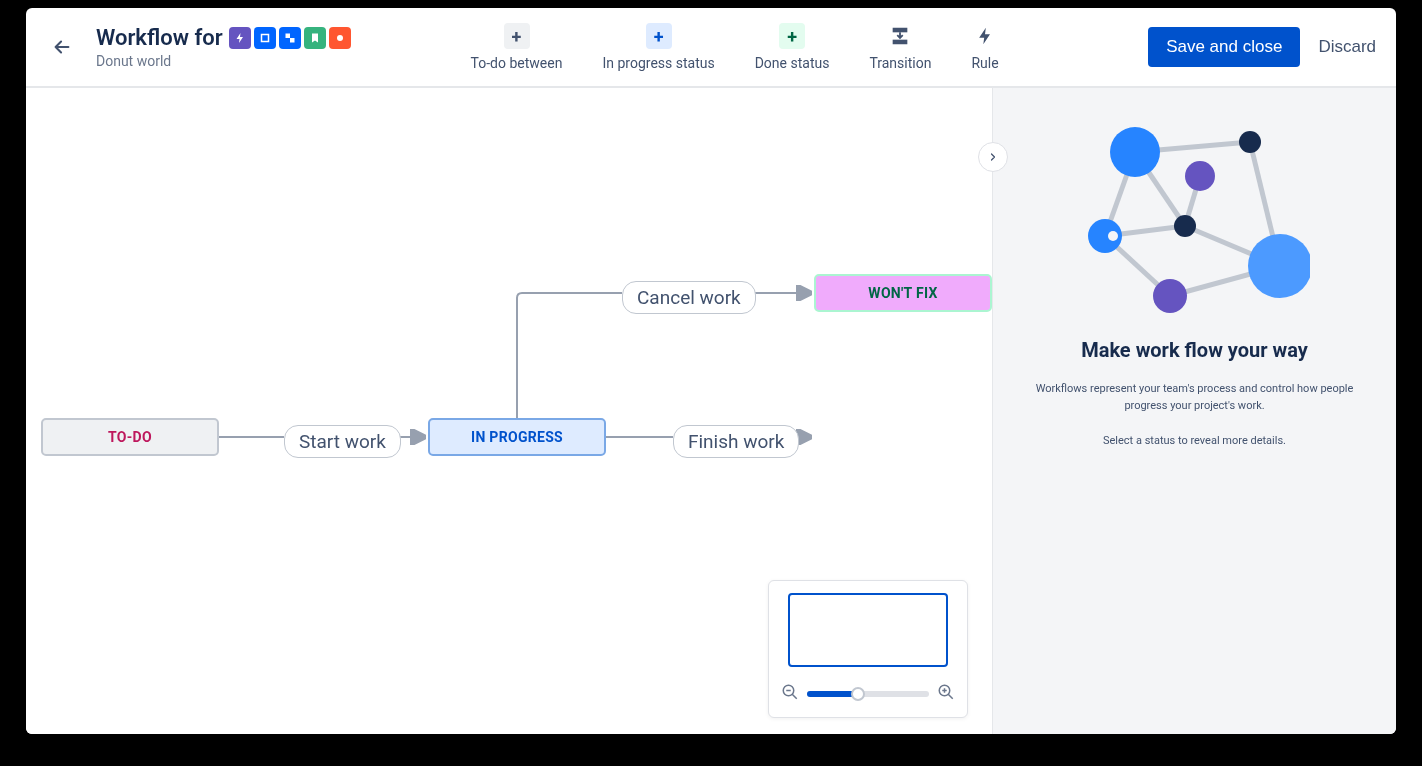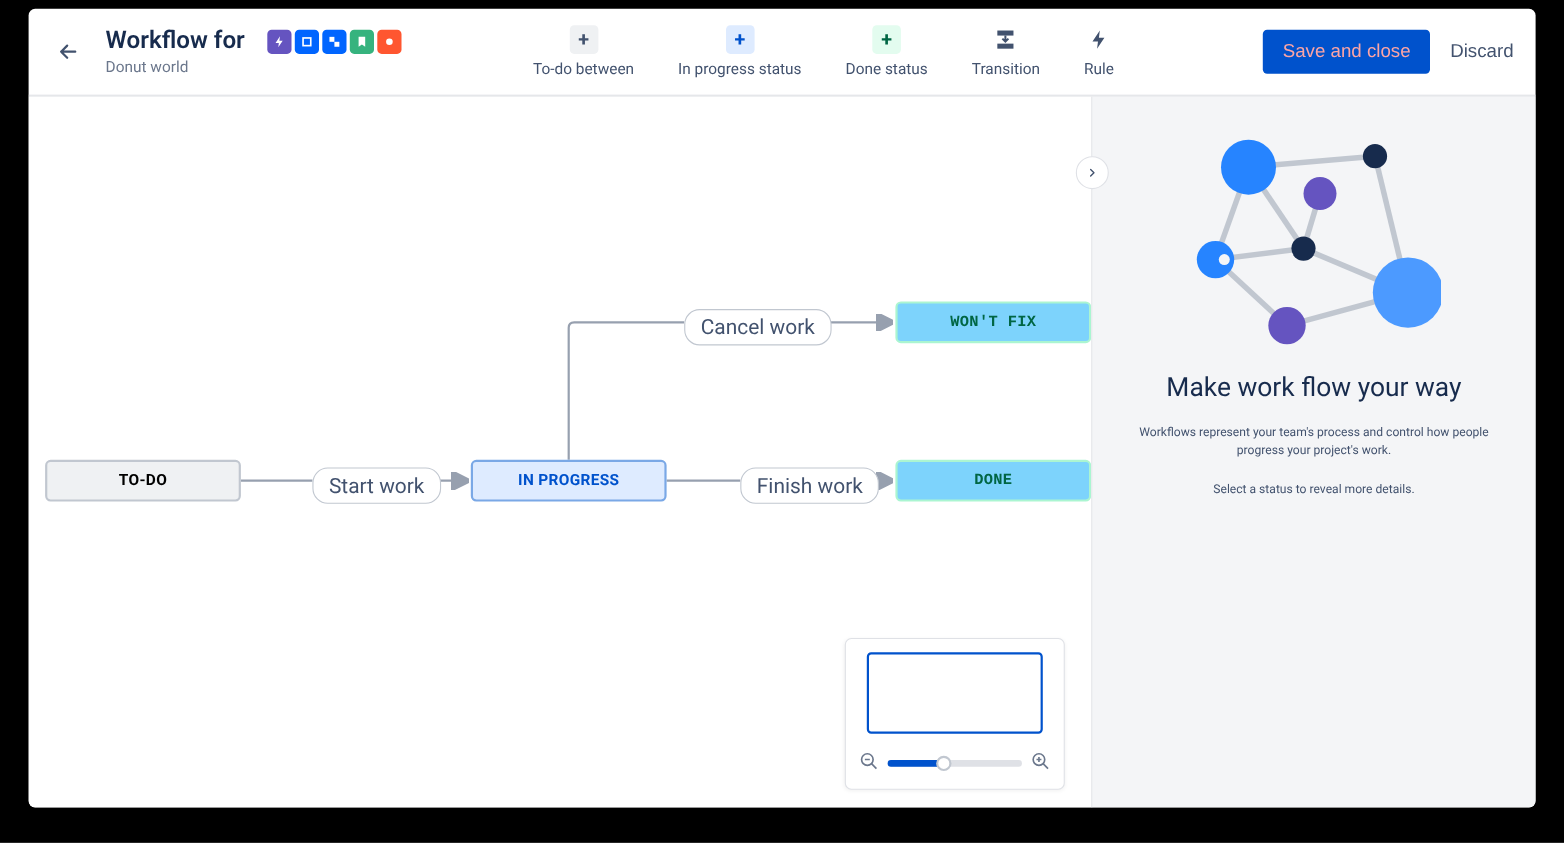--- a/index.html
+++ b/index.html
@@ -2,44 +2,44 @@
 <html><head>
 <meta charset="utf-8">
 <style>
   * { box-sizing: border-box; margin: 0; padding: 0; }
   html, body { width: 1422px; height: 766px; font-family: -apple-system, BlinkMacSystemFont, "Segoe UI", Roboto, sans-serif; background: #000; }
   .app { position: absolute; left: 26px; top: 8px; width: 1370px; height: 726px; background: #fff; border-radius: 6px; overflow: hidden; box-shadow: 0 8px 24px rgba(0,0,0,0.25); }
   
   .hdr { height: 80px; border-bottom: 2px solid #e5e7ea; display: flex; align-items: center; padding: 0 20px; }
   .back { width: 32px; height: 32px; display:flex; align-items:center; justify-content:center; cursor:pointer; color:#42526e; }
   .title-block { margin-left: 18px; }
-  .title-row { display:flex; align-items:center; gap:20px; }
+  .title-row { display:flex; align-items:center; gap:6px; }
   .title-text { font-size: 22px; font-weight: 600; color:#172b4d; }
   .badges { display:flex; gap:3px; }
   .badge { width:22px; height:22px; border-radius:4px; display:flex; align-items:center; justify-content:center; color:#fff; }
   .sub { font-size:14px; color:#6b778c; margin-top:3px; }
   .toolbar { display:flex; gap:40px; margin-left: 120px; }
   .tbtn { display:flex; flex-direction:column; align-items:center; gap:6px; cursor:pointer; }
   .tbtn .ic { width:26px; height:26px; border-radius:4px; display:flex; align-items:center; justify-content:center; font-size:18px; font-weight:700; }
   .tbtn .lbl { font-size:14px; color:#42526e; }
   .spacer { flex:1; }
-  .save { background:#0052cc; color:#fca5a5; font-size:17px; font-weight:500; border:none; border-radius:4px; padding:10px 18px; cursor:pointer; }
+  .save { background:#0052cc; color:#ffffff; font-size:17px; font-weight:500; border:none; border-radius:4px; padding:10px 18px; cursor:pointer; }
   .discard { background:none; border:none; font-size:17px; font-weight:500; color:#42526e; margin-left:18px; cursor:pointer; }
   
   .body { position:absolute; top:80px; left:0; right:0; bottom:0; display:flex; }
   .canvas { flex:1; position:relative; background:#fff; overflow:hidden; }
   .sidepanel { width:404px; background:#f4f5f7; border-left:1px solid #e5e7ea; padding:28px 20px; text-align:center; position:relative; }
   .collapse { position:absolute; left:-15px; top:54px; width:30px; height:30px; border-radius:50%; background:#fff; border:1px solid #dfe1e6; display:flex; align-items:center; justify-content:center; cursor:pointer; color:#42526e; font-size:14px; z-index:5;}
-  .side-title { font-size:24px; font-weight:400; color:#172b4d; margin-top:18px; margin-bottom:18px; }
+  .side-title { font-size:20px; font-weight:700; color:#172b4d; margin-top:18px; margin-bottom:18px; }
   .side-p { font-size:11px; color:#42526e; line-height:1.55; margin-bottom:18px; padding:0 10px;}
   
   .node { position:absolute; width:178px; height:38px; border-radius:5px; display:flex; align-items:center; justify-content:center; font-size:14px; font-weight:700; letter-spacing:.3px; cursor:pointer; }
-  .n-todo { background:#eff1f3; border:2px solid #c1c7d0; color:#000000; }
+  .n-todo { background:#eff1f3; border:2px solid #c1c7d0; color:#be185d; }
   .n-prog { background:#deebff; border:2px solid #7aa8e6; color:#0052cc;text-align:center; }
-  .n-done { background:#7dd3fc; border:2px solid #abf5d1; color:#006644;font-family:Liberation Mono, monospace; }
+  .n-done { background:#f0abfc; border:2px solid #abf5d1; color:#006644; }
   .trans { position:absolute; background:#fff; border:1.5px solid #c1c7d0; border-radius:14px; padding:4px 14px; font-size:19px; color:#42526e; cursor:pointer; z-index:3;}
   .arrow { position:absolute; stroke:#97a0af; stroke-width:2; fill:none; }
   
   .minimap { position:absolute; right:24px; bottom:16px; width:200px; background:#fff; border:1px solid #dfe1e6; border-radius:6px; padding:12px; box-shadow:0 1px 4px rgba(0,0,0,.06); }
   .mm-view { width:160px; height:74px; border:2px solid #0052cc; border-radius:4px; margin:0 auto 16px; }
   .mm-zoom { display:flex; align-items:center; gap:8px; }
   .mm-zoom .zbtn { color:#6b778c; cursor:pointer; }
   .slider { flex:1; position:relative; height:6px; background:#dfe1e6; border-radius:3px; }
   .slider .fill { position:absolute; left:0; top:0; bottom:0; width:42%; background:#0052cc; border-radius:3px; }
   .slider .knob { position:absolute; left:42%; top:50%; width:14px; height:14px; background:#fff; border:2px solid #c1c7d0; border-radius:50%; transform:translate(-50%,-50%); }
@@ -149,23 +149,20 @@
         <path d="M491 330 V210 Q491 205 496 205 H596"></path>
 
         <line x1="690" y1="205" x2="784" y2="205" marker-end="url(#ah)"></line>
       </svg>
 
       <div class="node n-todo" style="left:15px;top:330px">
         <span>TO-DO</span>
       </div>
       <div class="node n-prog" style="left:402px;top:330px">
         <span>IN PROGRESS</span>
-      </div>
-      <div class="node n-done" style="left:788px;top:330px">
-        <span>DONE</span>
       </div>
       <div class="node n-done" style="left:788px;top:186px">
         <span>WON'T FIX</span>
       </div>
 
       <div class="trans" style="left:258px;top:337px">
         <span>Start work</span>
       </div>
       <div class="trans" style="left:647px;top:337px">
         <span>Finish work</span>

